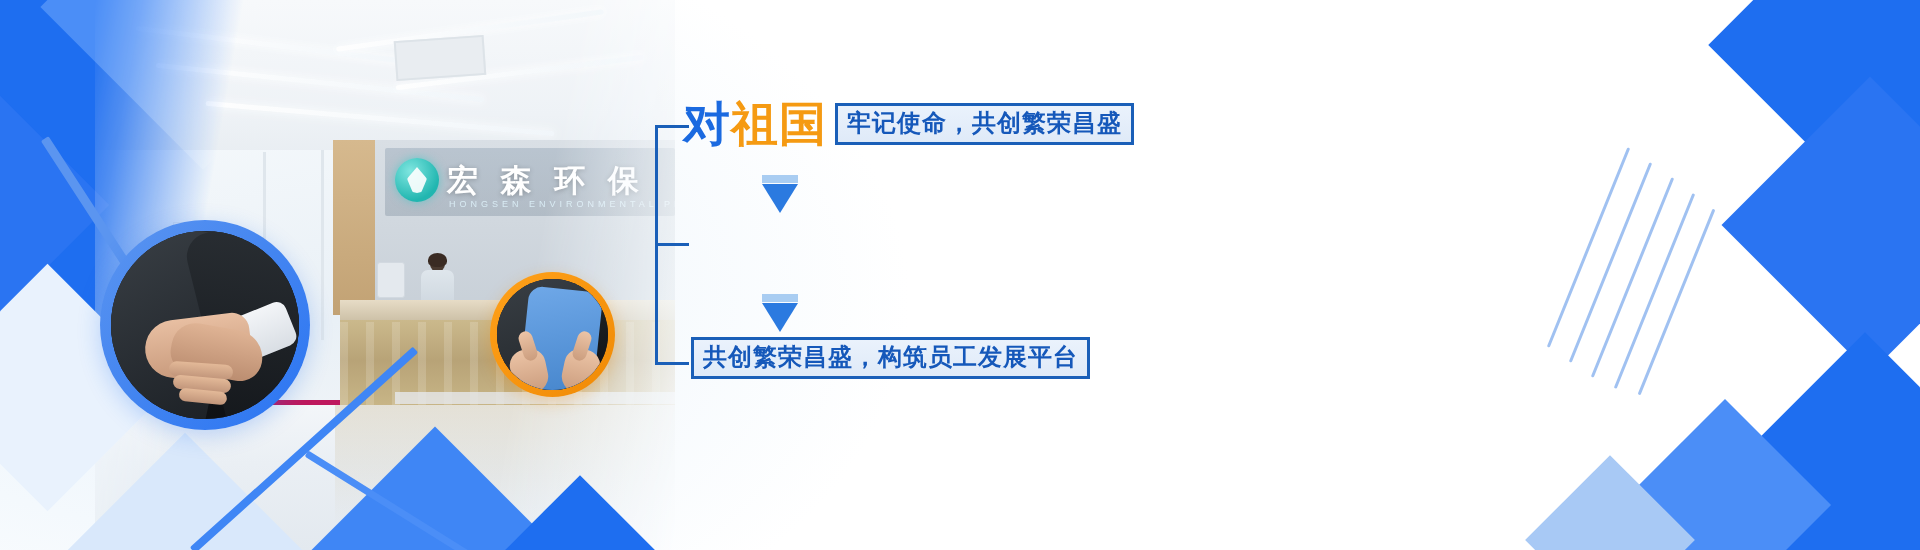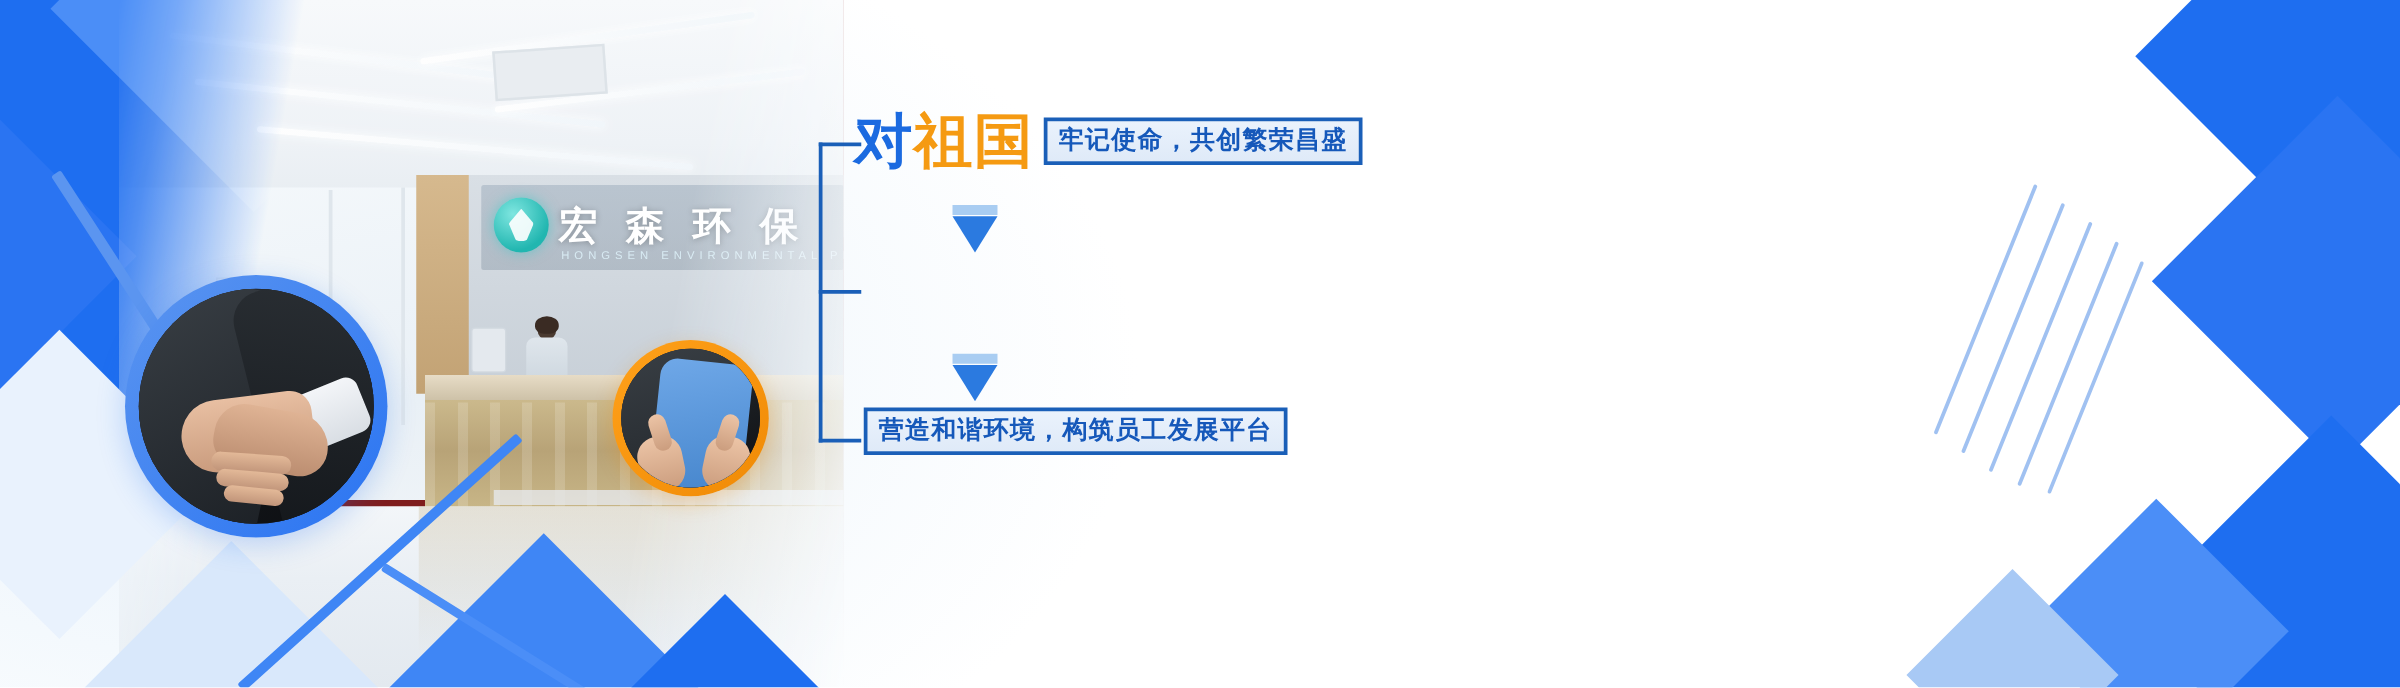--- a/index.html
+++ b/index.html
@@ -22,21 +22,21 @@
       linear-gradient(120deg,#eef5fc 0%,#ffffff 45%,#ffffff 100%);
   }
 
   
   .photo {
     position:absolute; left:95px; top:0; width:580px; height:550px;
     overflow:hidden;
     -webkit-mask-image:linear-gradient(100deg, rgba(0,0,0,0) 0%, rgba(0,0,0,.25) 7%, rgba(0,0,0,1) 22%, rgba(0,0,0,1) 72%, rgba(0,0,0,.25) 92%, rgba(0,0,0,0) 100%);
     mask-image:linear-gradient(100deg, rgba(0,0,0,0) 0%, rgba(0,0,0,.25) 7%, rgba(0,0,0,1) 22%, rgba(0,0,0,1) 72%, rgba(0,0,0,.25) 92%, rgba(0,0,0,0) 100%);
   }
-  .photo-inner { position:absolute; inset:0; background:#7f1d1d;text-align:right; }
+  .photo-inner { position:absolute; inset:0; background:#be185d;text-align:right; }
 
   
   .ceil {
     position:absolute; left:0; top:0; width:580px; height:190px;
     background:linear-gradient(180deg,#f7f9fb 0%,#eef2f6 60%,#e4eaef 100%);
   }
   .ceil-strip {
     position:absolute; background:linear-gradient(90deg,#ffffff,#f2f7fb);
     height:5px; border-radius:3px; opacity:.95;
     box-shadow:0 0 8px rgba(255,255,255,.9);
@@ -199,21 +199,21 @@
   .tu-suit { position:absolute; left:-18px; top:-10px; width:110px; height:160px; background:linear-gradient(150deg,#3c4248,#1b1f23); transform:rotate(14deg); border-radius:18px; }
   .tu-shirt { position:absolute; left:26px; top:10px; width:74px; height:125px; background:linear-gradient(165deg,#6fa8e8,#3e7fc7); transform:rotate(6deg); border-radius:14px; }
   .tu-hand { position:absolute; background:linear-gradient(180deg,#ecc4a6,#cb9d7e); border-radius:16px; }
   .tu-h1 { left:14px; top:70px; width:36px; height:44px; transform:rotate(-12deg); }
   .tu-h2 { left:66px; top:70px; width:36px; height:44px; transform:rotate(12deg); }
   .tu-t1 { left:24px; top:52px; width:14px; height:30px; transform:rotate(-18deg); }
   .tu-t2 { left:78px; top:52px; width:14px; height:30px; transform:rotate(18deg); }
 
   
   .content {
-    position:absolute; left:655px; top:1px; width:720px; height:476px;text-align:center;
+    position:absolute; left:655px; top:12px; width:720px; height:476px;text-align:center;
   }
   .bracket {
     position:absolute; left:0px; top:113px; width:34px; height:240px;
   }
   .bracket .vbar {
     position:absolute; left:0; top:0; width:3px; height:240px; background:#1a5fb8;
   }
   .bracket .tick {
     position:absolute; left:0; width:34px; height:3px; background:#1a5fb8;
   }
@@ -234,21 +234,21 @@
   }
   .big .blue { color:#1b6ae0; }
   .big .orange { color:#f59a12; }
 
   .tagbox {
     margin-left:8px;
     border:3px solid #1a5fb8;
     background:linear-gradient(180deg,#eaf2fc,#dfeaf8);
     padding:5px 9px 7px 9px;
     color:#1558ba;
-    font-size:20px;
+    font-size:24px;
     font-weight:700;
     letter-spacing:1px;
     line-height:1;
   }
 
   .arrow {
     position:absolute; left:125px; width:0; height:0;
   }
   .arrow .cap {
     position:absolute; left:-18px; top:0; width:36px; height:8px;
@@ -382,17 +382,17 @@
       <div class="tri"></div>
     </div>
 
 
     <div class="arrow a-2">
       <div class="cap"></div>
       <div class="tri"></div>
     </div>
 
     <div class="row r-3">
-      <div class="tagbox">营造和谐环境，构筑员工发展平台</div>
+      <div class="tagbox">共创繁荣昌盛，构筑员工发展平台</div>
     </div>
 
   </div>
 </div>
 
 </body></html>

